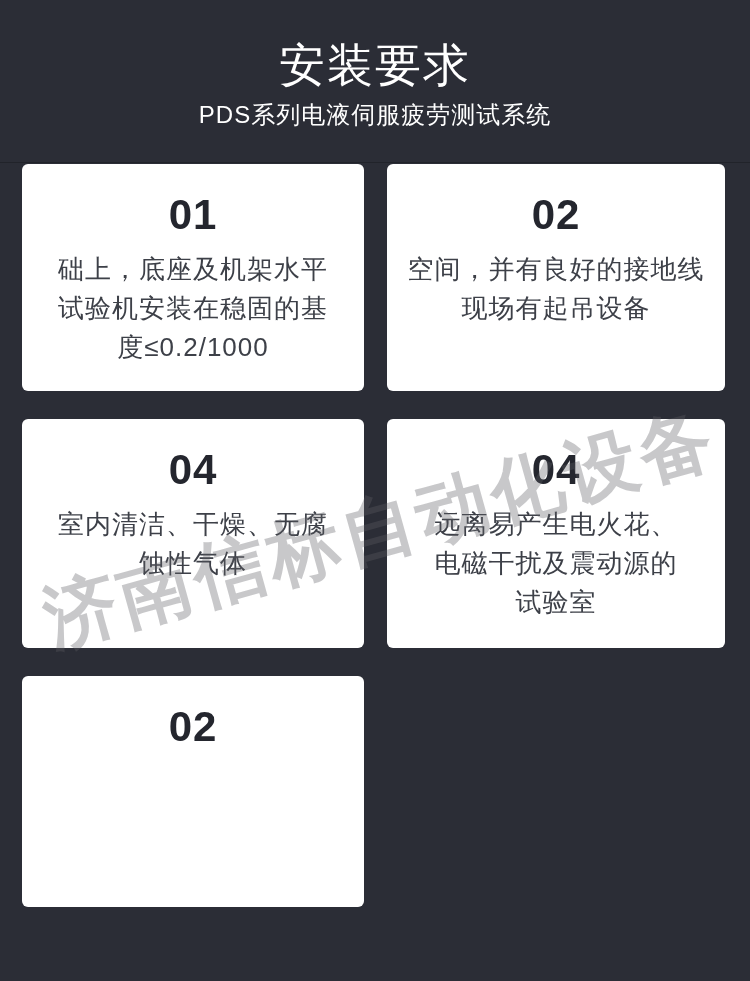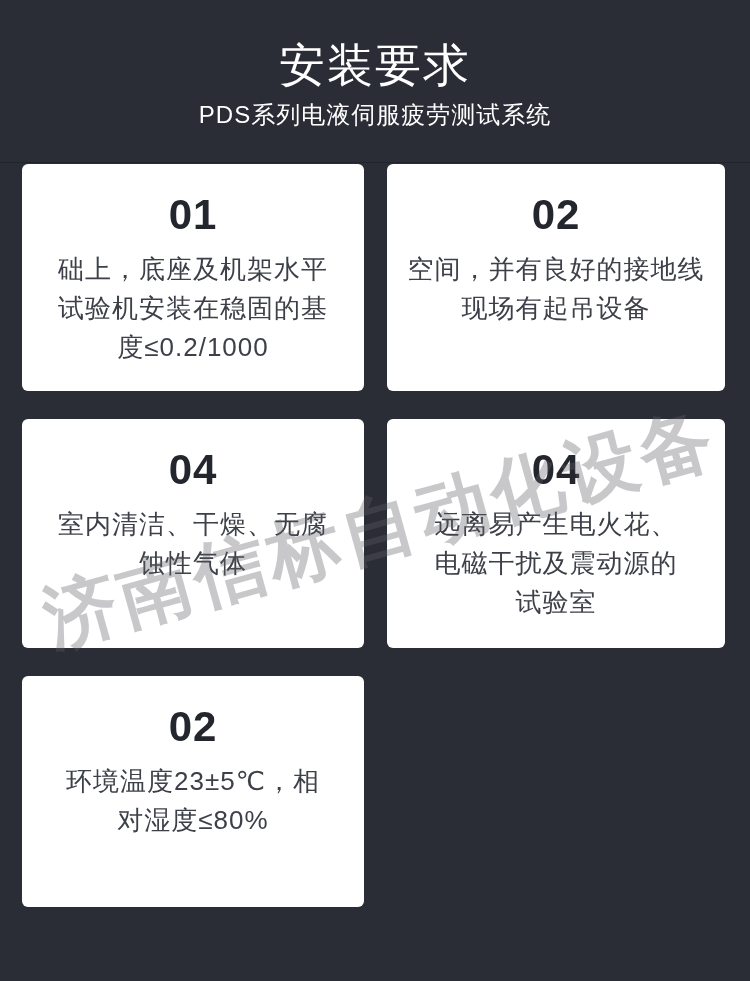--- a/index.html
+++ b/index.html
@@ -139,24 +139,20 @@
       <div class="card-number">04</div>
       <div class="card-text">
         <div class="card-line">远离易产生电火花、</div>
         <div class="card-line">电磁干扰及震动源的</div>
         <div class="card-line">试验室</div>
       </div>
     </div>
 
     <div class="card">
       <div class="card-number">02</div>
-      <div class="card-text">
-        <div class="card-line">环境温度23±5℃，相</div>
-        <div class="card-line">对湿度≤80%</div>
-      </div>
     </div>
 
 
   </div>
 
   <div class="watermark" style="color: rgba(94, 94, 99, 0.34);">济南信标自动化设备</div>
 
 </div>
 
 </body></html>

